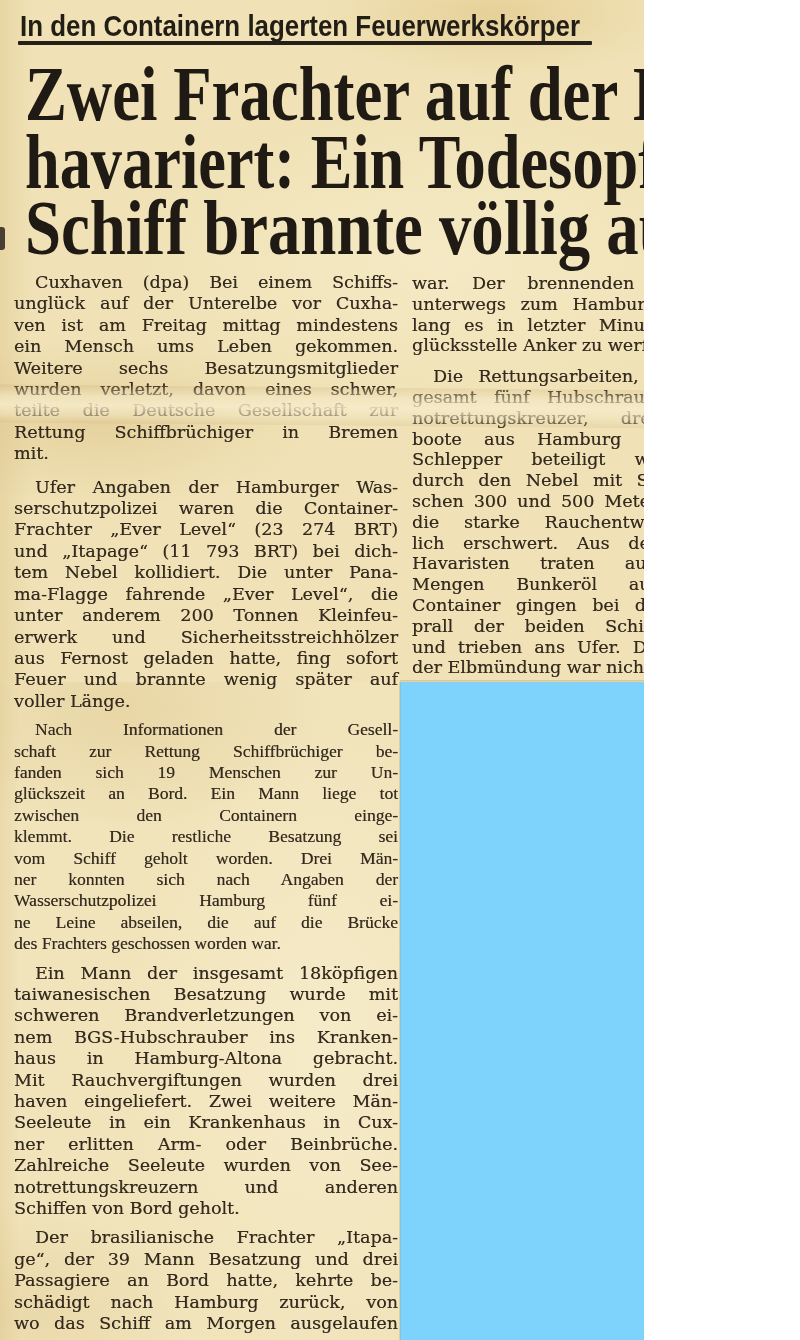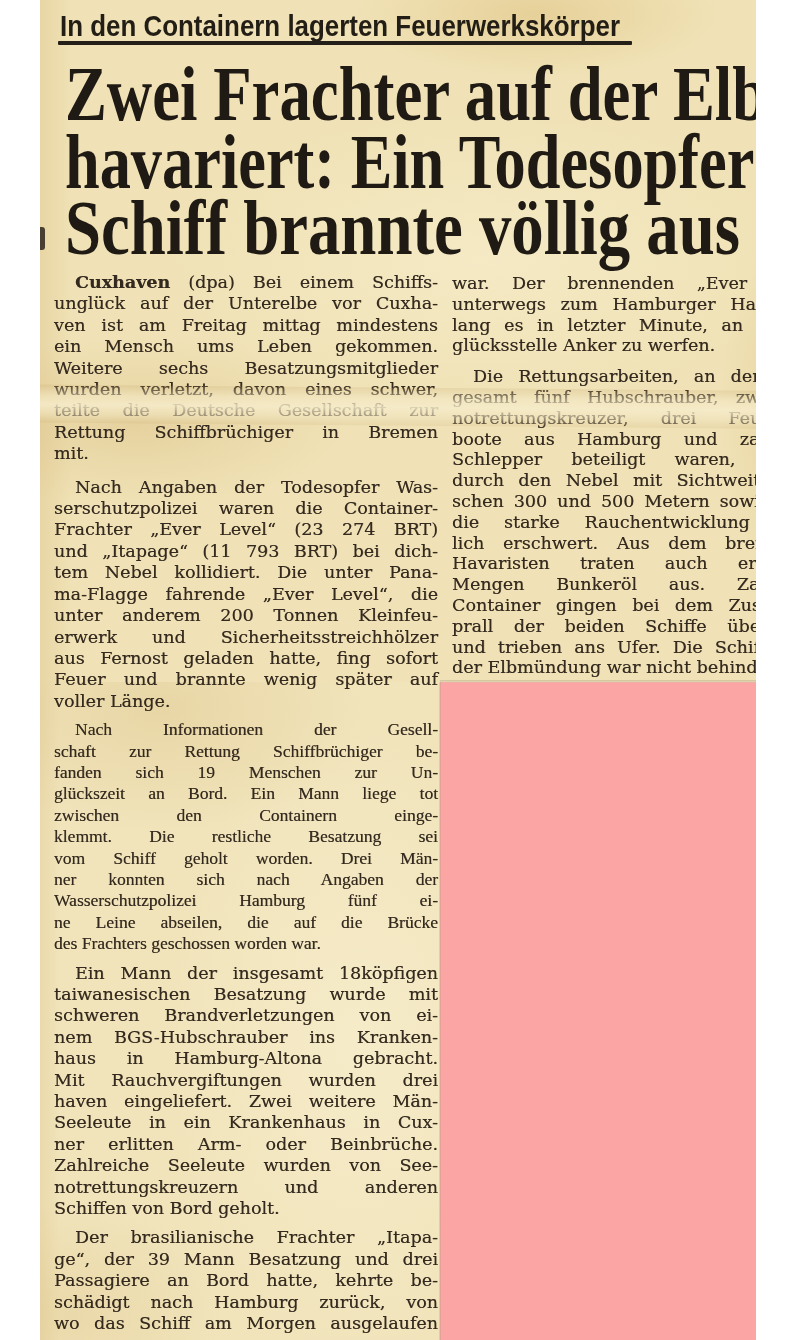--- a/index.html
+++ b/index.html
@@ -1,20 +1,19 @@
 <!DOCTYPE html>
 <html><head>
 <meta charset="utf-8">
 <style>
   html,body { margin:0; padding:0; background:#ffffff; }
   .page {
-    position:relative; width:716px; height:1340px;
-    background:#fca5a5; overflow:hidden;
+    position:relative; width:644px; height:1340px;
+    background:#7dd3fc; overflow:hidden;
     font-family:"DejaVu Serif", serif;
-    margin-left:40px;
   }
   
   .paper { position:absolute; }
   .paper-top {
     left:0; top:0; width:800px; height:682px;
     background:
       radial-gradient(ellipse 260px 90px at 62% 2%,  rgba(216,182,110,0.40), transparent 70%),
       radial-gradient(ellipse 160px 300px at 99% 60%, rgba(203,168,98,0.38), transparent 70%),
       radial-gradient(ellipse 300px 120px at 12% 62%, rgba(205,172,104,0.30), transparent 70%),
       radial-gradient(ellipse 420px 200px at 55% 38%, rgba(250,243,214,0.45), transparent 75%),
@@ -63,21 +62,21 @@
   .col-right { left:412px; top:273px; width:380px; line-height:20.8px; }
   .para { }
   .mt12 { margin-top:12px; } .mt7 { margin-top:7px;font-family:Liberation Serif, serif; }
   .mt8 { margin-top:8px; }  .mt10 { margin-top:10px; }
   .bline {
     text-align:left; white-space:normal;
     text-shadow:0.35px 0 0 rgba(51,41,30,0.55);
   }
   .bline.j { text-align:justify; text-align-last:justify; }
   .bline.ind { text-indent:21px; }
-  .bline b { font-weight:bold; }
+  .bline b { font-weight:normal; }
   
   .crease-fold {
     position:absolute; left:-10px; top:388px; width:820px; height:38px;
     transform:rotate(0.5deg);
     background:linear-gradient(to bottom,
       rgba(186,152,88,0.18) 0%,
       rgba(244,233,198,0.55) 28%,
       rgba(246,236,202,0.86) 52%,
       rgba(240,228,190,0.55) 78%,
       rgba(186,152,88,0.14) 100%);
@@ -128,21 +127,21 @@
         <div class="bline j">unglück auf der Unterelbe vor Cuxha-</div>
         <div class="bline j">ven ist am Freitag mittag mindestens</div>
         <div class="bline j">ein Mensch ums Leben gekommen.</div>
         <div class="bline j">Weitere sechs Besatzungsmitglieder</div>
         <div class="bline j">wurden verletzt, davon eines schwer,</div>
         <div class="bline j">teilte die Deutsche Gesellschaft zur</div>
         <div class="bline j">Rettung Schiffbrüchiger in Bremen</div>
         <div class="bline">mit.</div>
       </div>
     <div class="para mt12">
-        <div class="bline j ind">Nach Angaben der Todesopfer Was-</div>
+        <div class="bline j ind">Ufer Angaben der Hamburger Was-</div>
         <div class="bline j">serschutzpolizei waren die Container-</div>
         <div class="bline j">Frachter „Ever Level“ (23 274 BRT)</div>
         <div class="bline j">und „Itapage“ (11 793 BRT) bei dich-</div>
         <div class="bline j">tem Nebel kollidiert. Die unter Pana-</div>
         <div class="bline j">ma-Flagge fahrende „Ever Level“, die</div>
         <div class="bline j">unter anderem 200 Tonnen Kleinfeu-</div>
         <div class="bline j">erwerk und Sicherheitsstreichhölzer</div>
         <div class="bline j">aus Fernost geladen hatte, fing sofort</div>
         <div class="bline j">Feuer und brannte wenig später auf</div>
         <div class="bline">voller Länge.</div>

